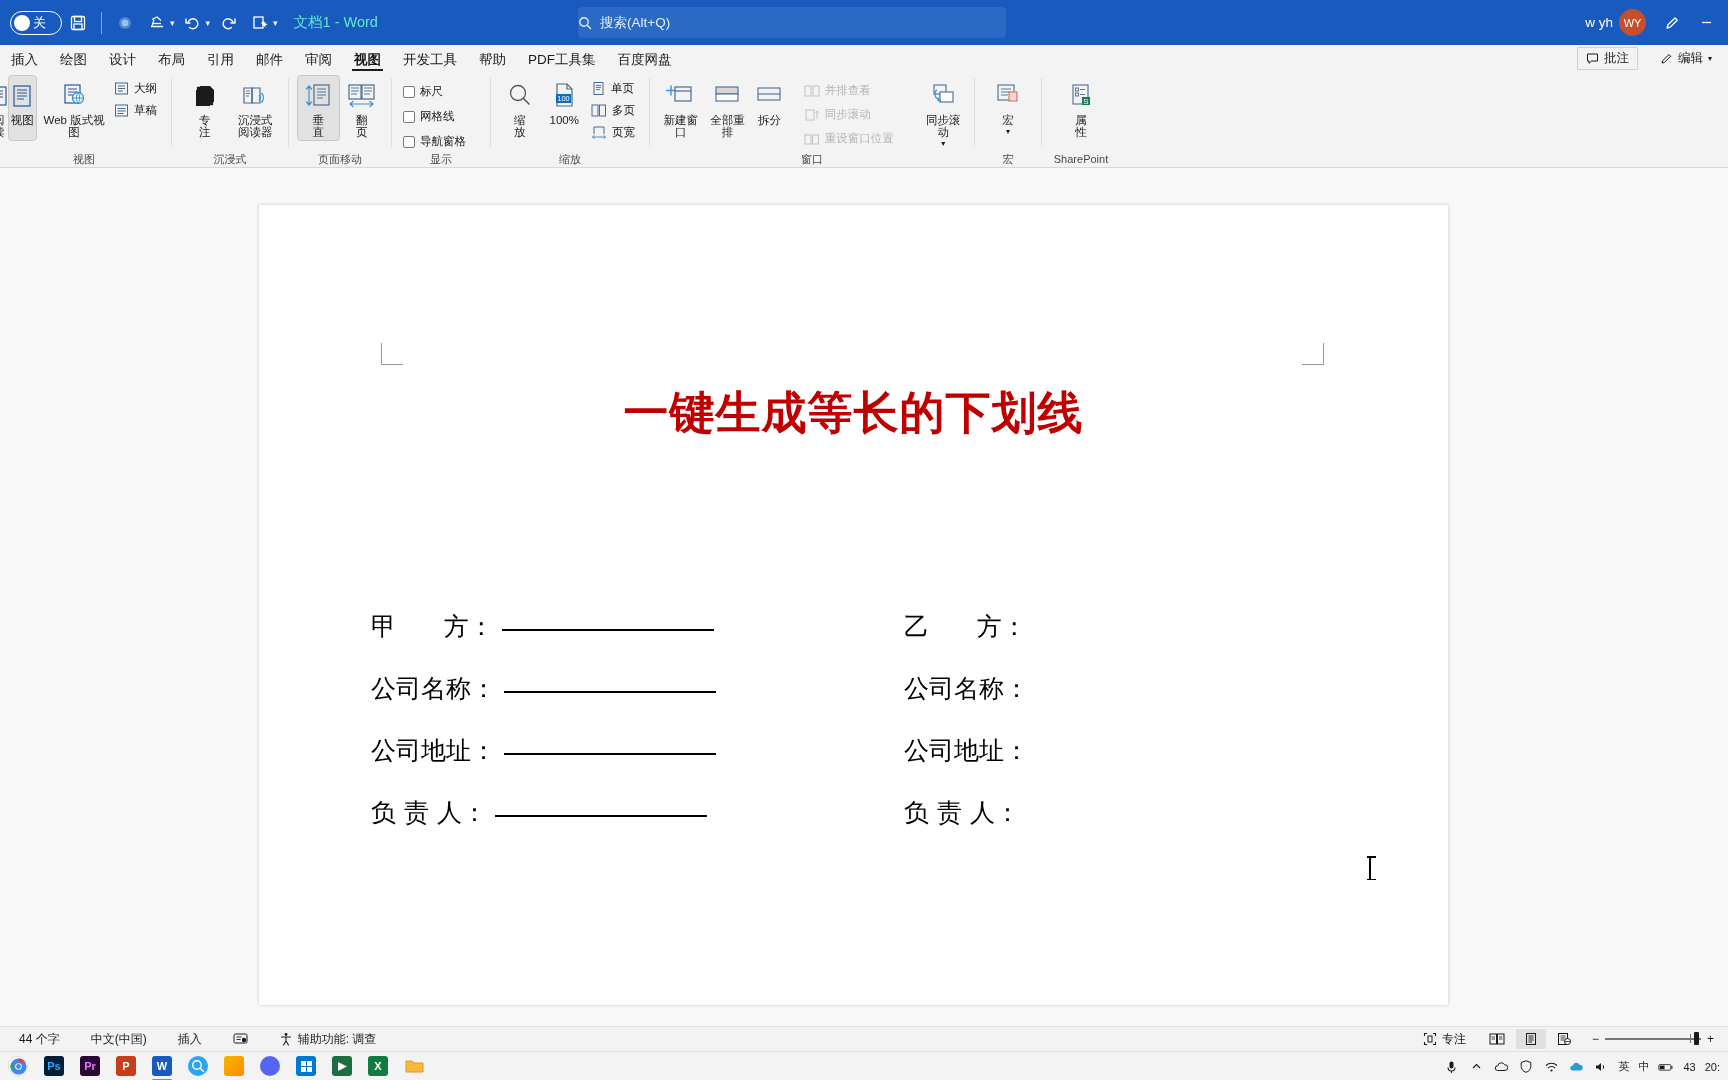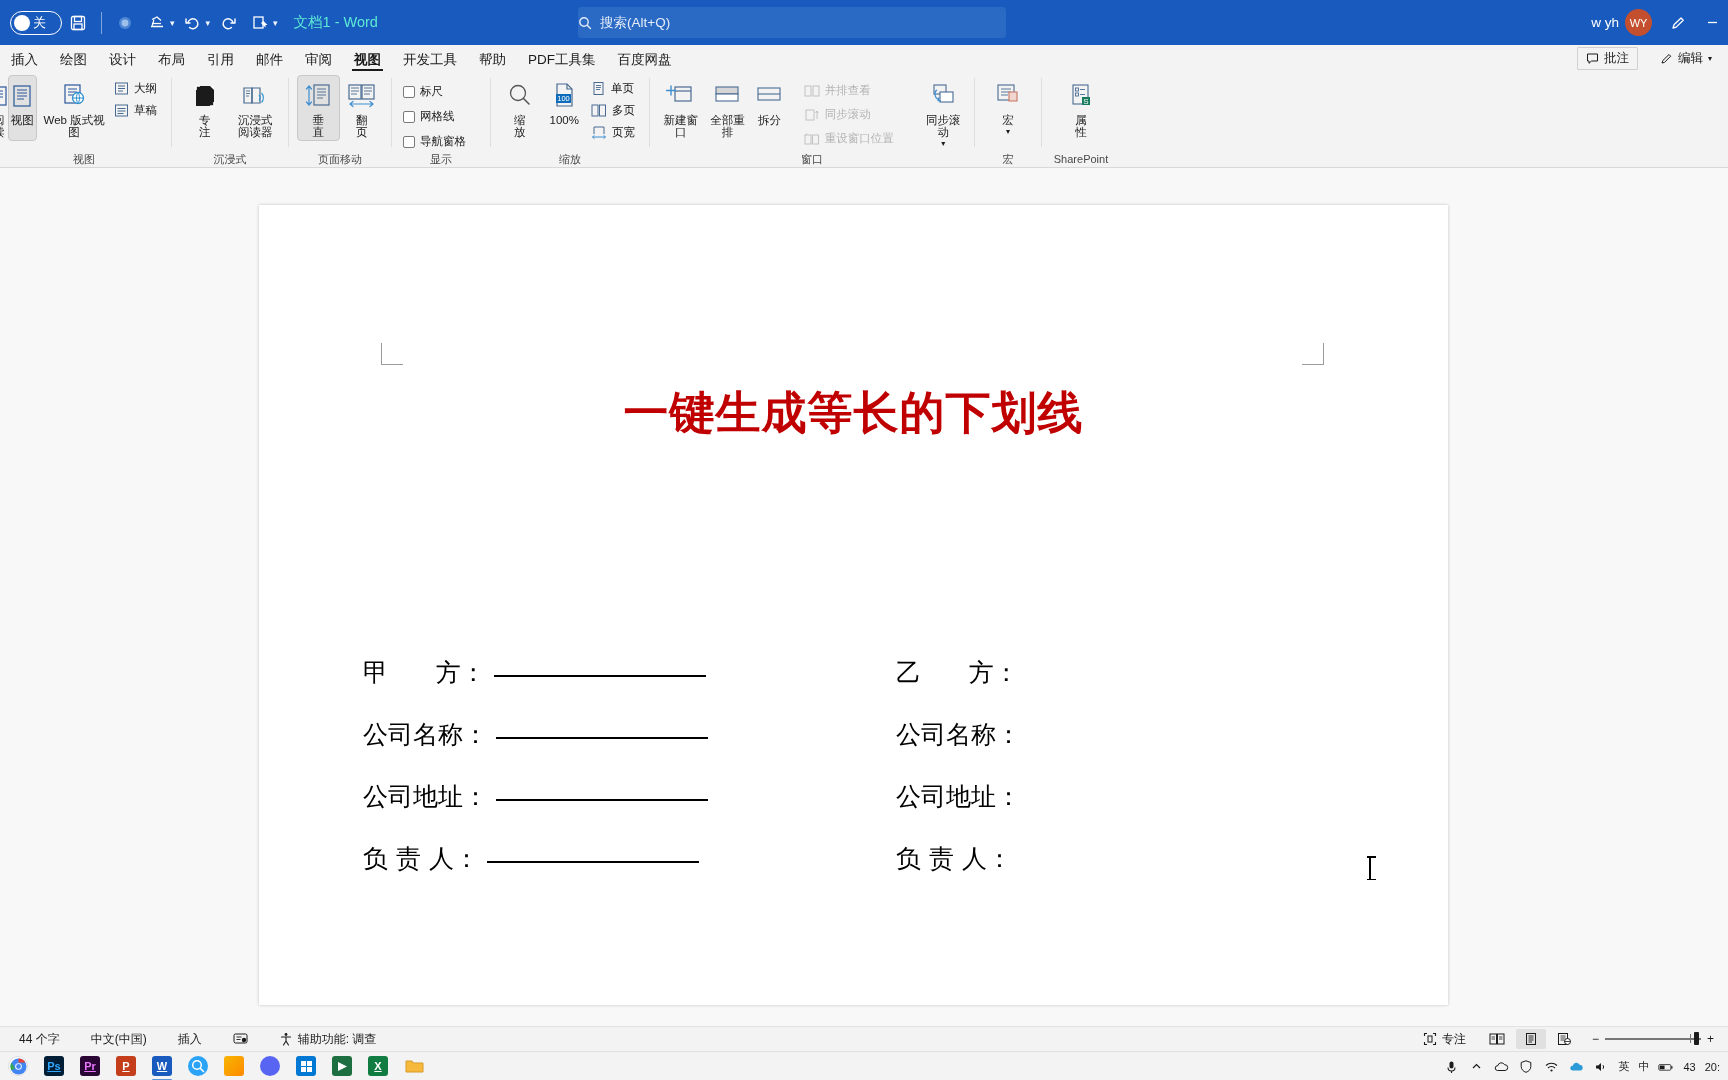--- a/index.html
+++ b/index.html
@@ -46,21 +46,21 @@
   .tb-search {
     position: absolute; left: 578px; top: 7px;
     width: 428px; height: 31px;
     background: #2B6AC4; border-radius: 4px;
     display: flex; align-items: center; gap: 8px;
     padding-left: 0;
     font-size: 13.5px; color: #E4ECF8;
   }
   .tb-right {
     position: absolute; right: 0; top: 0; height: 45px;
-    display: flex; align-items: center; gap: 2px; 
+    display: flex; align-items: center; gap: 2px; padding-right: 6px;
   }
   .tb-user { font-size: 13.5px; color: #fff; margin-right: 4px; }
   .tb-avatar {
     width: 27px; height: 27px; border-radius: 50%;
     background: #C44F2E; color: #fff;
     font-size: 11px; display: flex; align-items: center; justify-content: center;
     margin-right: 8px;
   }
 
   
@@ -160,21 +160,21 @@
   .mark.tr { left: 1043px; top: 138px; border-right: 1.3px solid #9a9a9a; border-bottom: 1.3px solid #9a9a9a; }
 
   .doc-title {
     position: absolute; left: 0; right: 0; top: 178px;
     text-align: center;
     font-family: "DejaVu Sans", "Liberation Sans", sans-serif;
     font-size: 45px; font-weight: bold;
     color: #C00000; letter-spacing: 1px;
   }
 
-  .formblock { position: absolute; left: 104px; top: 405px; width: 1000px; margin-top: 46px; }
+  .formblock { position: absolute; left: 112px; top: 405px; width: 1000px; }
   .formrow {
     display: flex; align-items: baseline;
     height: 62px;
     font-family: "DejaVu Sans", "Liberation Sans", sans-serif;
     font-size: 25px; color: #000000;
   }
   .fcol { display: flex; align-items: baseline; }
   .fcol.left { width: 450px; }
   .flabel { white-space: pre; }
   .fline {
@@ -230,21 +230,21 @@
     display: flex; align-items: center;
   }
   .tbapp {
     width: 36px; height: 27px;
     display: flex; align-items: center; justify-content: center;
     position: relative;
   }
   .appsq {
     width: 20px; height: 20px; border-radius: 3px;
     display: flex; align-items: center; justify-content: center;
-    font-size: 11px; font-weight: bold; color: #fff; text-decoration: underline;
+    font-size: 11px; font-weight: bold; color: #fff;
   }
   .appsq.circ { border-radius: 50%; }
   .tbapp.active::after {
     content:""; position: absolute; bottom: -1px; left: 8px; right: 8px;
     height: 2px; background: #5a93d8; border-radius: 1px;
   }
   .tray {
     position: absolute; right: 0; top: 0; height: 29px;
     display: flex; align-items: center; gap: 9px; padding-right: 8px;
     font-size: 11px; color: #1b1b1b;

